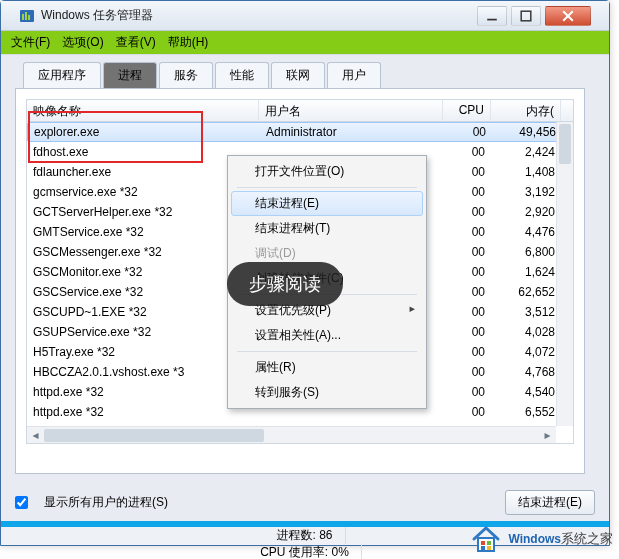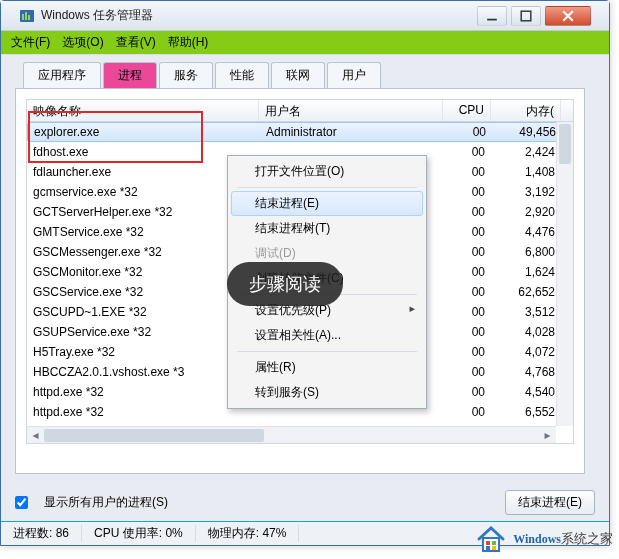--- a/index.html
+++ b/index.html
@@ -13,21 +13,21 @@
 .winbtns { display: flex; gap: 4px; }
 .winbtn { width: 30px; height: 20px; display: flex; align-items: center; justify-content: center; border: 1px solid rgba(0,0,0,.15); border-radius: 2px; background: linear-gradient(#f8fbfe,#dbe4ee); }
 .winbtn.close { width: 46px; background: linear-gradient(#f29a86,#cf4d31); color: #fff; }
 .winbtn svg { width: 12px; height: 12px; }
 
 .menubar { height: 24px; display: flex; align-items: center; gap: 12px; padding: 0 10px; background: #84cc16; border-bottom: 1px solid #d6dde6; }
 .menubar span { cursor: default; }
 
 .tabs { display: flex; padding: 6px 14px 0 22px; background: #e8ecf2; }
 .tab { padding: 4px 14px; border: 1px solid #b8c4d2; border-bottom: none; background: #f3f6fa; margin-right: 2px; border-radius: 3px 3px 0 0; position: relative; top: 1px; }
-.tab.active { background: #ec4899; border-bottom: 1px solid #fff; }
+.tab.active { background: #737373; border-bottom: 1px solid #fff; }
 
 .content { background: #fff; margin: 0 24px 10px 14px; border: 1px solid #b8c4d2; height: 386px; padding: 10px; position: relative; }
 .grid { width: 100%; height: 345px; overflow: hidden; border: 1px solid #cfd7e0; position: relative; }
 .ghead { display: flex; height: 22px; background: linear-gradient(#fdfefe,#ecf1f7); border-bottom: 1px solid #cfd7e0; }
 .gcol { padding: 3px 6px; border-right: 1px solid #e1e6ec; white-space: nowrap; }
 .c1 { width: 232px; }
 .c2 { width: 184px; }
 .c3 { width: 48px; text-align: right; }
 .c4 { width: 70px; text-align: right; }
 .gbody { overflow: hidden; }
@@ -41,21 +41,21 @@
 .scrollbar-h { position: absolute; left: 0; right: 17px; bottom: 0; height: 17px; background: #f0f2f5; border-top: 1px solid #e0e4ea; display:flex; align-items:center; }
 .sb-arrow { width:17px; height:17px; display:flex; align-items:center; justify-content:center; color:#6b7785; }
 .thumb-h { position: absolute; left: 17px; height: 13px; top: 2px; width: 220px; background: #cfd7e1; border-radius: 2px; }
 .sb-arrow.right { position:absolute; right:0; }
 
 .bottomrow { display: flex; align-items: center; justify-content: space-between; padding: 6px 14px; }
 .chk { display: flex; align-items: center; gap: 16px; }
 .chk input { width: 13px; height: 13px; }
 .btn { padding: 3px 12px; background: linear-gradient(#fdfefe,#e6ecf3); border: 1px solid #a6b3c2; border-radius: 3px; }
 
-.statusbar { display: flex; height: 24px; align-items: center; border-top: 1px solid #0ea5e9; background: #eef2f7; font-size: 12px; }
+.statusbar { display: flex; height: 24px; align-items: center; border-top: 6px solid #0ea5e9; background: #eef2f7; font-size: 12px; flex-direction: column; }
 .statusbar .cell { padding: 0 12px; border-right: 1px solid #d6dde6; }
 
 
 .ctxmenu { position: absolute; left: 227px; top: 155px; width: 200px; background: #f4f4f4; border: 1px solid #a6aeb8; box-shadow: 2px 3px 6px rgba(0,0,0,.25); padding: 3px; }
 .ctxitem { padding: 4px 18px 4px 24px; position: relative; }
 .ctxitem.disabled { color: #9a9a9a; }
 .ctxitem.hover { background: linear-gradient(#ecf4fe,#d7e8fc); border: 1px solid #aed1f7; border-radius: 3px; padding: 3px 17px 3px 23px; }
 .ctxitem.sub::after { content: "▸"; position: absolute; right: 8px; top: 4px; color: #444; font-size: 11px; }
 .ctxsep { height: 1px; background: #d8dde3; margin: 3px 6px; }
 
@@ -284,15 +284,15 @@
     <svg viewBox="0 0 32 32">
       <path d="M4 16 L16 5 L28 16" fill="none" stroke="#2f78c4" stroke-width="3" stroke-linecap="round"></path>
       <rect x="8" y="15" width="16" height="13" fill="#fff" stroke="#2f78c4" stroke-width="2"></rect>
       <rect x="11" y="18" width="4" height="4" fill="#e04a2c"></rect>
       <rect x="17" y="18" width="4" height="4" fill="#6bbb3a"></rect>
       <rect x="11" y="23" width="4" height="4" fill="#2f78c4"></rect>
       <rect x="17" y="23" width="4" height="4" fill="#f2b92a"></rect>
     </svg>
   </span>
   <span>
-    <span style="font-weight:600;font-family:Liberation Serif, serif;">Windows</span><span class="wm-sub">系统之家</span>
+    <span style="font-weight:600;">Windows</span><span class="wm-sub">系统之家</span>
   </span>
 </div>
 
 </body></html>

